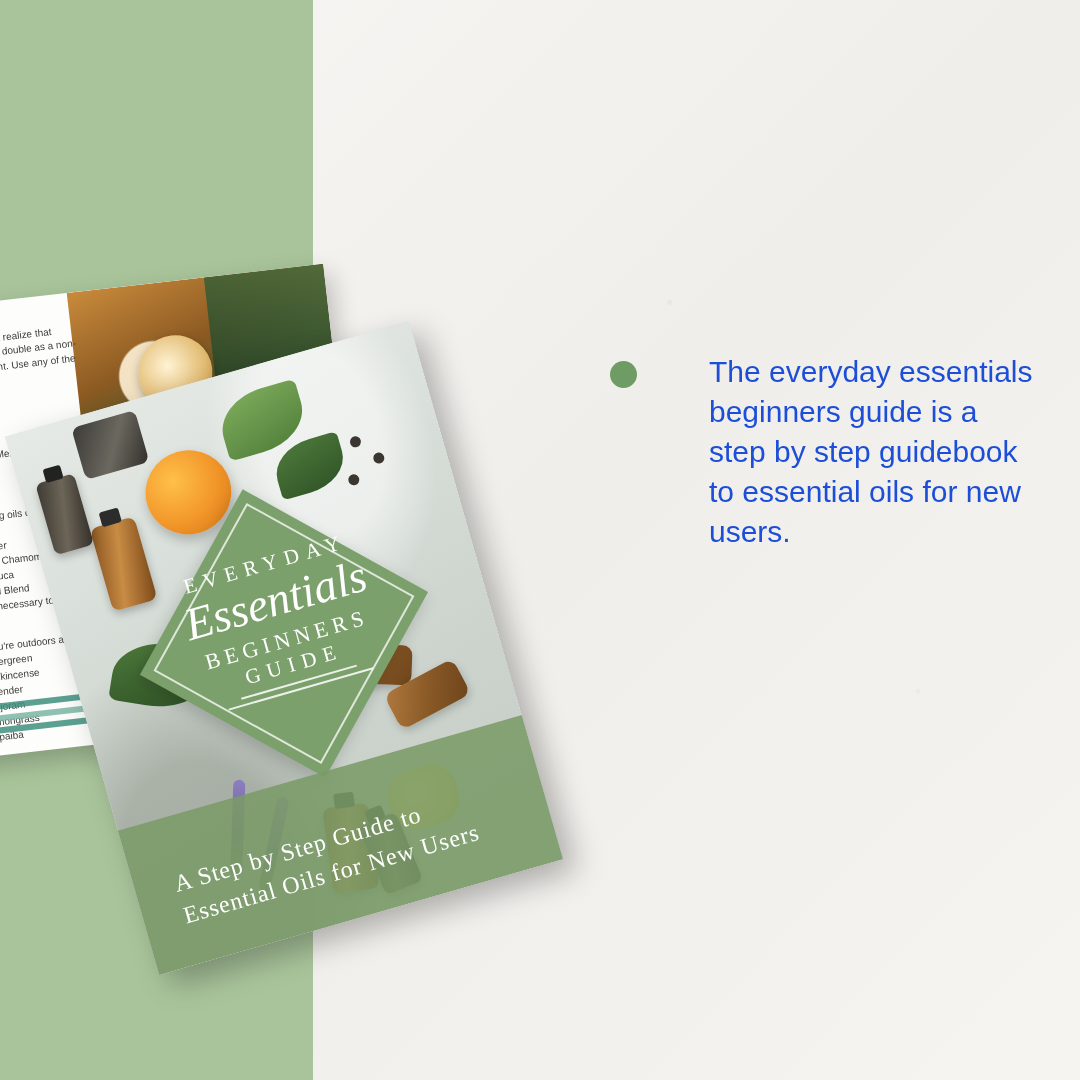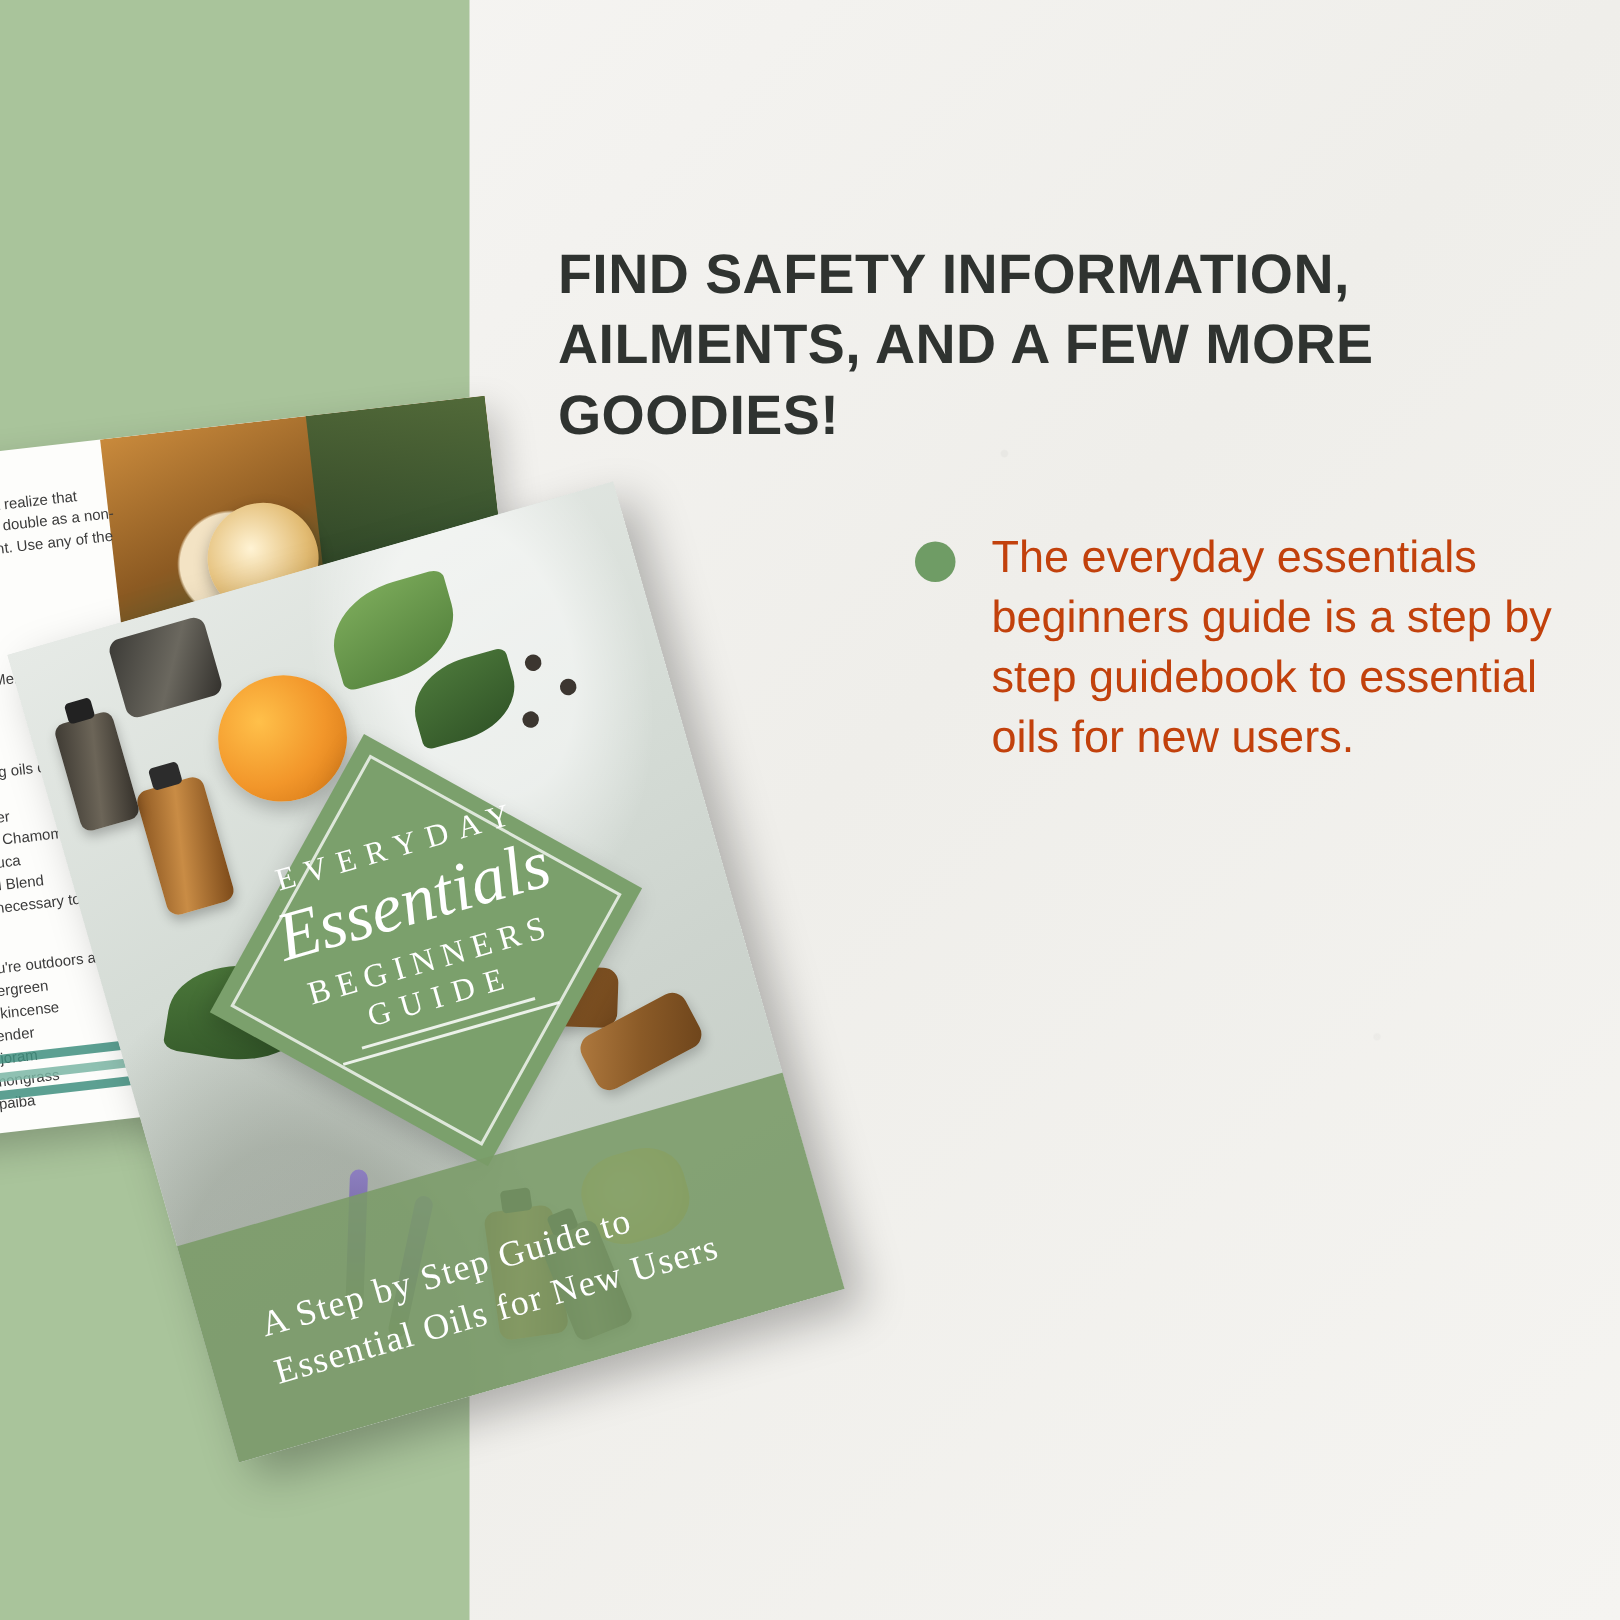--- a/index.html
+++ b/index.html
@@ -73,21 +73,22 @@
     height: 27px;
     border-radius: 50%;
     background: #6f9c65;
     margin-top: 9px;
     margin-right: 24px;
   }
   .bullet-text {
     flex: 1 1 auto;
     font-size: 30px;
     line-height: 1.33;
-    color: #c2410c;
+    color: #1d4ed8;
+    margin-left: 48px;
   }
 
   
   .art-layer {
     position: absolute;
     left: 0;
     top: 0;
     width: 640px;
     height: 1080px;
     overflow: hidden;
@@ -439,21 +440,20 @@
             <i></i>
             <i></i>
           </div>
       </div>
 
       <div class="cover-band"></div>
       <div class="cover-band-text">A Step by Step Guide to Essential Oils for New Users</div>
     </div>
   </div>
 
-  <div class="headline">FIND SAFETY INFORMATION, AILMENTS, AND A FEW MORE GOODIES!</div>
 
   <div class="bullets">
     <div class="bullet-row">
       <div class="bullet-dot"></div>
       <div class="bullet-text">The everyday essentials beginners guide is a step by step guidebook to essential oils for new users.</div>
     </div>
   </div>
 </div>
 
 </body></html>

